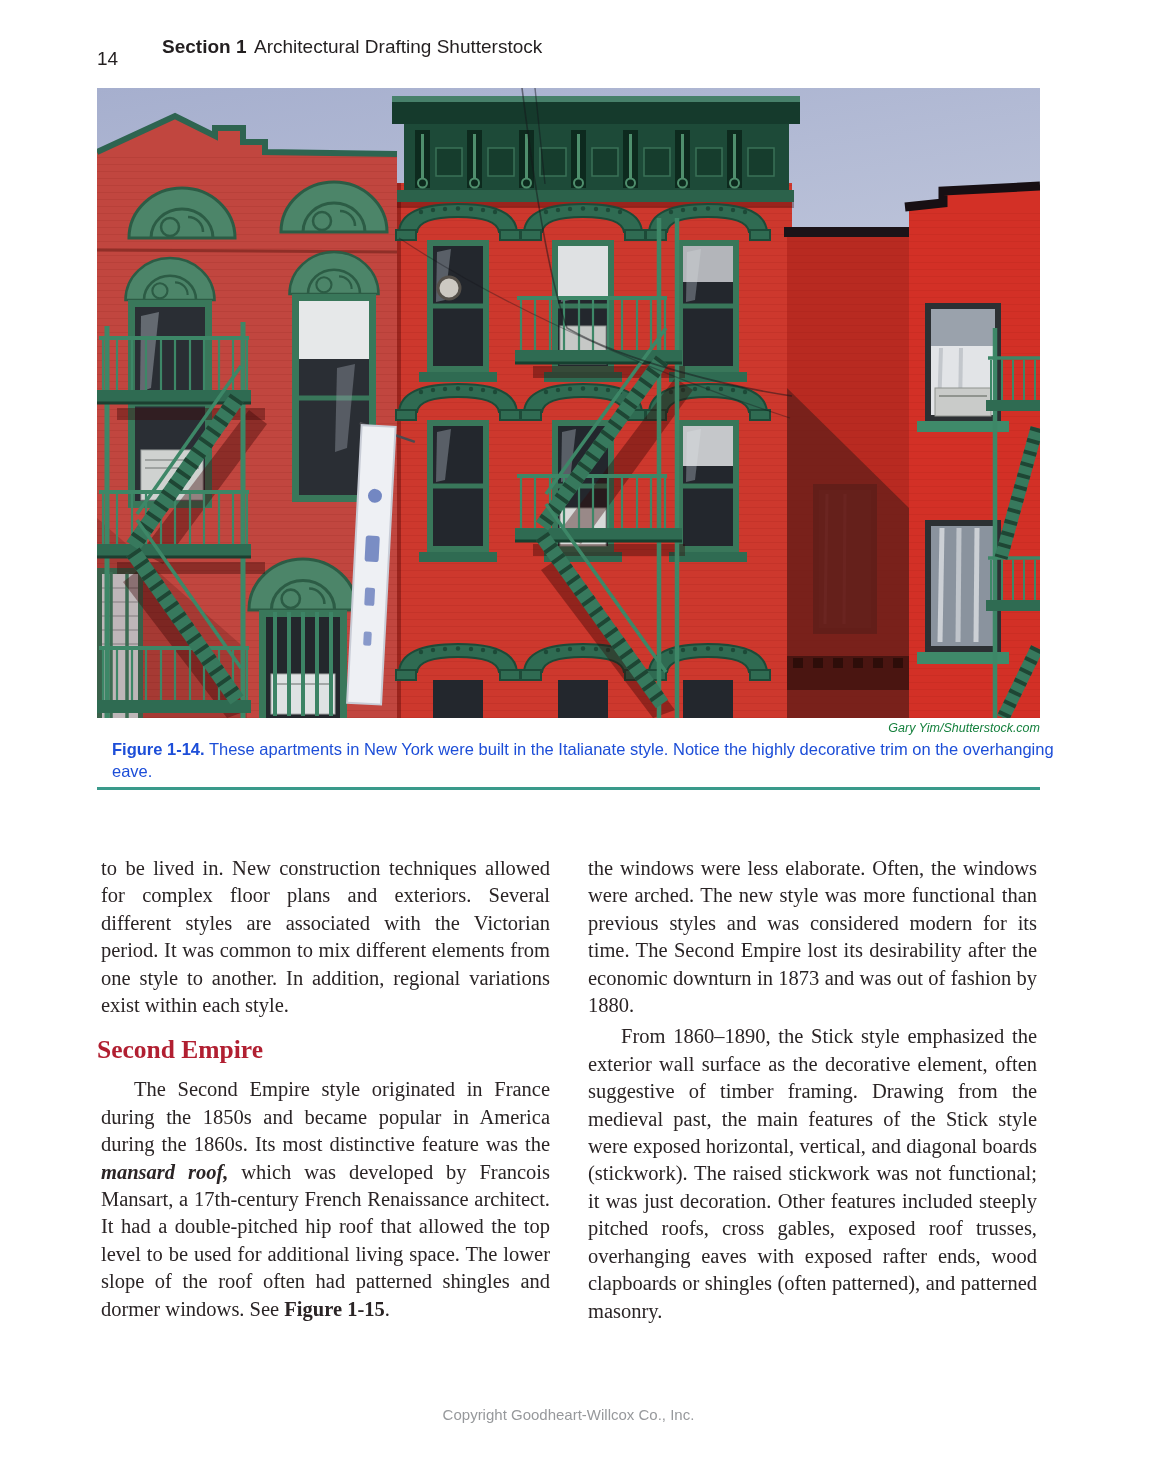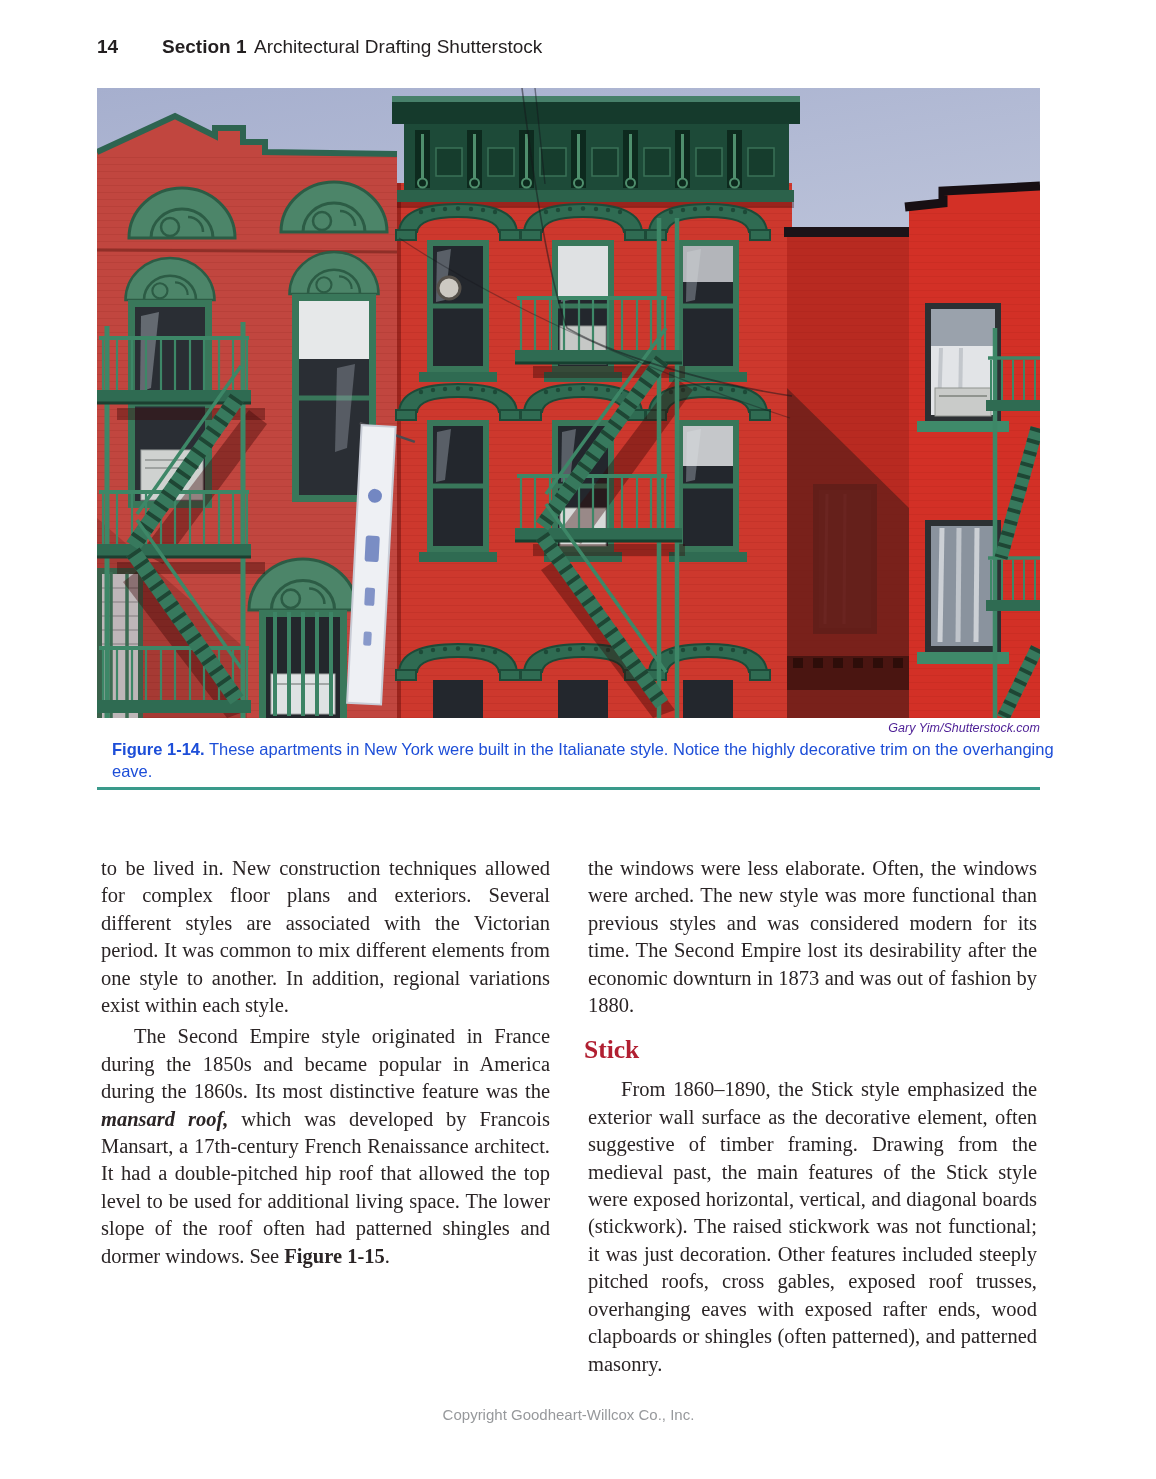--- a/index.html
+++ b/index.html
@@ -3,29 +3,29 @@
 <meta charset="utf-8">
 <style>
   html,body{margin:0;padding:0;}
   body{
     width:1156px;height:1479px;position:relative;background:#ffffff;
     font-family:"Liberation Serif",serif;color:#231f20;overflow:hidden;
   }
   
   .runhead{position:absolute;top:36px;left:0;width:1156px;height:26px;
     font-family:"Liberation Sans",sans-serif;font-size:19px;color:#231f20;}
-  .rh-num{position:absolute;left:97px;font-weight:bold;}
+  .rh-num{position:absolute;left:97px;font-weight:normal;margin-top:12px;}
   .rh-sec{position:absolute;left:162px;font-weight:bold;}
   .rh-title{position:absolute;left:254px;font-weight:normal;}
   
   .photo{position:absolute;left:97px;top:88px;width:943px;height:630px;overflow:hidden;background:#c7cedd;}
   .photo svg{display:block;}
   
   .credit{position:absolute;left:97px;top:721px;width:943px;text-align:right;
-    font-family:"Liberation Sans",sans-serif;font-style:italic;font-size:12.5px;color:#4c1d95;}
+    font-family:"Liberation Sans",sans-serif;font-style:italic;font-size:12.5px;color:#15803d;}
   .caption{position:absolute;left:112px;top:739px;width:943px;
     font-family:"Liberation Sans",sans-serif;font-size:16.5px;line-height:21.5px;color:#1d4ed8;}
   .caption .cap-label{font-weight:bold;}
   .rule{position:absolute;left:97px;top:787px;width:943px;height:3px;background:#3a9a8b;}
   
   .col{position:absolute;top:851px;width:457px;text-align:justify;
     font-size:20.5px;line-height:27.4px;color:#2a2425;hyphens:auto;}
   .col-left{left:97px;}
   .col-right{left:584px;}
   .col p{margin:4px;}
@@ -362,22 +362,22 @@
   </g>
 </svg>
 </div>
 
 <div class="credit">Gary Yim/Shutterstock.com</div>
 <div class="caption"><span class="cap-label">Figure 1-14.</span><span> These apartments in New York were built in the Italianate style. Notice the highly decorative trim on the overhanging eave.</span></div>
 <div class="rule"></div>
 
 <div class="col col-left">
   <p>to be lived in. New construction techniques allowed for complex floor plans and exteriors. Several different styles are associated with the Victorian period. It was common to mix different elements from one style to another. In addition, regional variations exist within each style.</p>
+  <h2 class="subhead">Second Empire</h2>
   <p class="indent"><span>The Second Empire style originated in France during the 1850s and became popular in America during the 1860s. Its most distinctive feature was the </span><span class="term">mansard roof,</span><span> which was developed by Francois Mansart, a 17th-century French Renaissance architect. It had a double-pitched hip roof that allowed the top level to be used for additional living space. The lower slope of the roof often had patterned shingles and dormer windows. See </span><span class="figref">Figure 1-15</span><span>.</span></p>
 </div>
 
 <div class="col col-right">
   <p>the windows were less elaborate. Often, the windows were arched. The new style was more functional than previous styles and was considered modern for its time. The Second Empire lost its desirability after the economic downturn in 1873 and was out of fashion by 1880.</p>
-  <h2 class="subhead">Stick</h2>
   <p class="indent">From 1860–1890, the Stick style emphasized the exterior wall surface as the decorative element, often suggestive of timber framing. Drawing from the medieval past, the main features of the Stick style were exposed horizontal, vertical, and diagonal boards (stickwork). The raised stickwork was not functional; it was just decoration. Other features included steeply pitched roofs, cross gables, exposed roof trusses, overhanging eaves with exposed rafter ends, wood clapboards or shingles (often patterned), and patterned masonry.</p>
 </div>
 
 <div class="pagefoot">Copyright Goodheart-Willcox Co., Inc.</div>
 
 </body></html>

